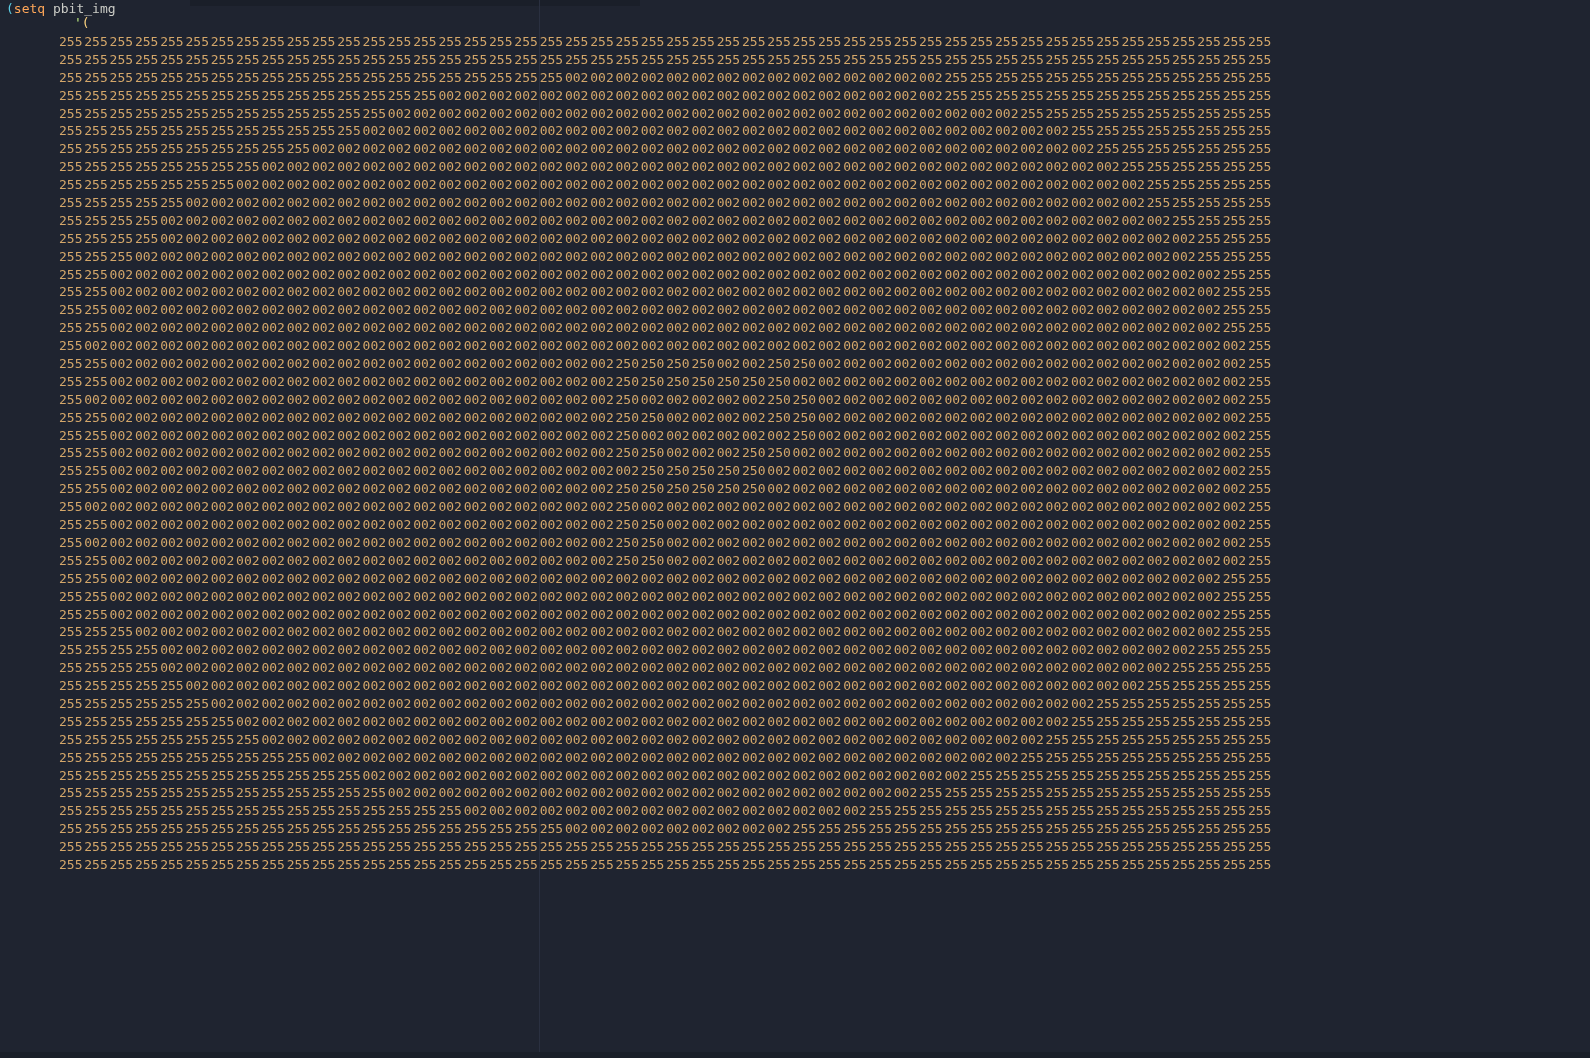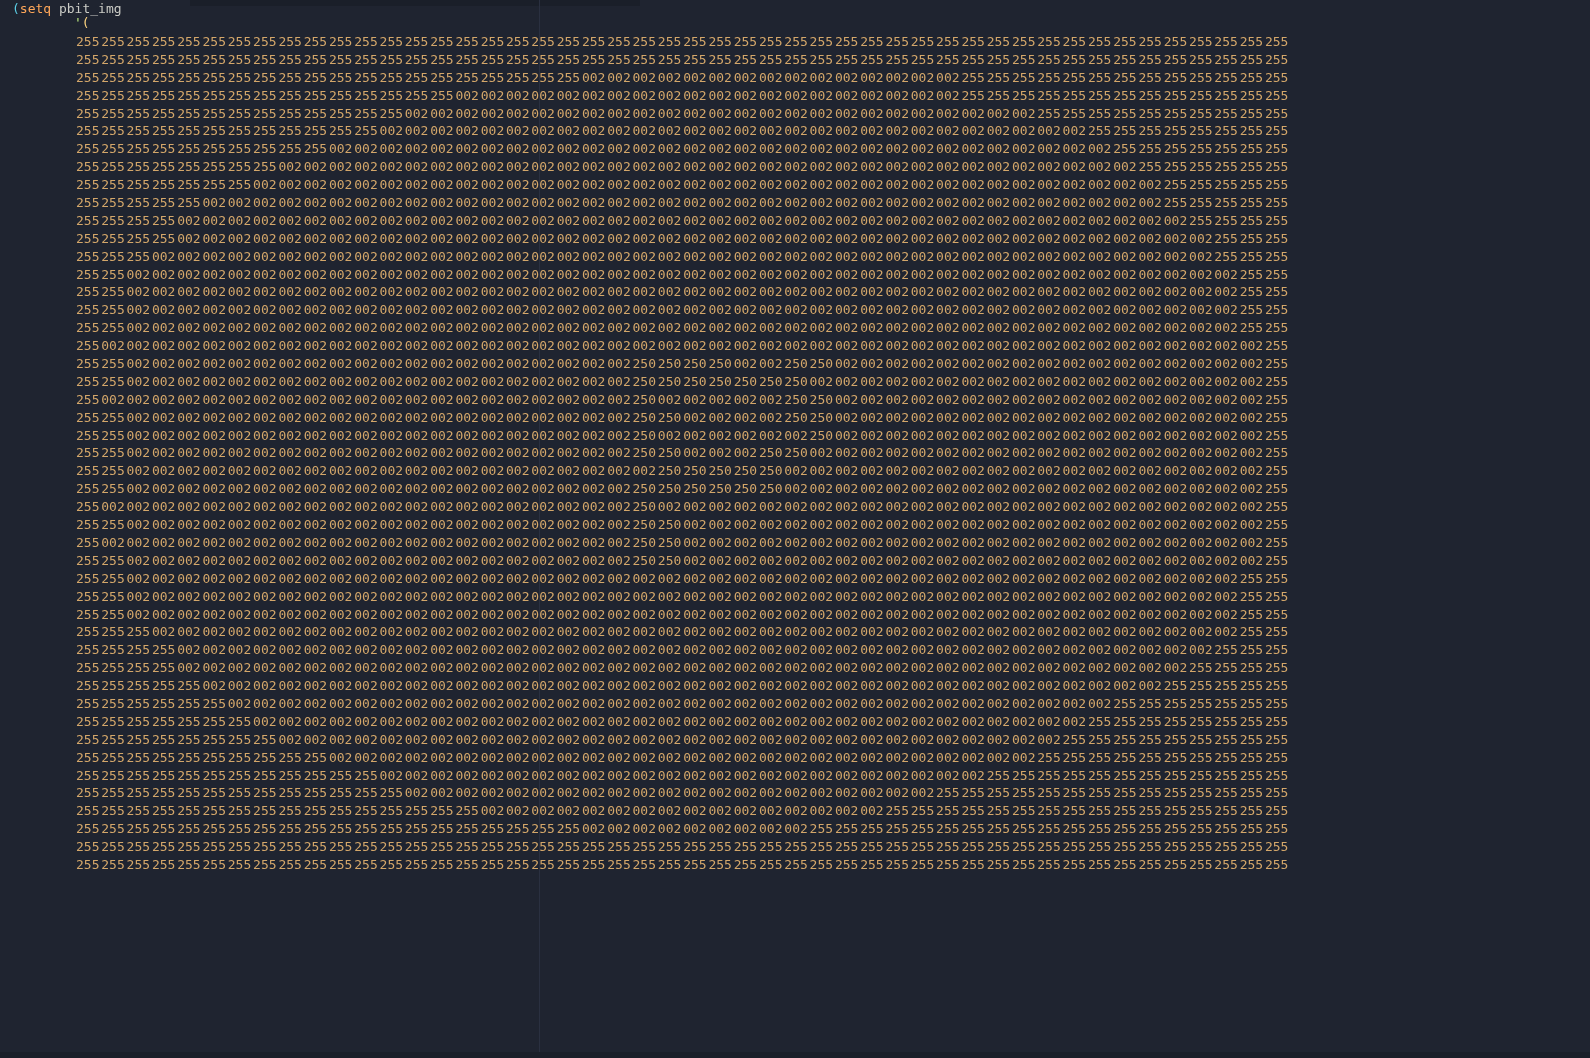--- a/index.html
+++ b/index.html
@@ -39,37 +39,37 @@
     pointer-events:none;
   }
   .bottom-bar{
     position:absolute;
     left:0;right:0;bottom:0;
     height:6px;
     background:#1a1f29;
   }
   .setq-line{
     position:absolute;
-    top:0;left:12px;
+    top:0;left:6px;
     color:#6b7685;
     font-size:13px;
   }
   .setq-line .p{color:#5ccfe6;}
   .setq-line .s{color:#ffa759;}
   .setq-line .v{color:#cbccc6;}
   .quote-line{
     position:absolute;
     top:14px;left:74px;
   }
   .quote-line .q{color:#bae67e;}
   .quote-line .p{color:#ffd580;}
   .data-block{
     position:absolute;
     top:33px;
-    left:76px;
+    left:59px;
   }
   .row{
     display:block;
     height:17.9px;
     letter-spacing:0px;
   }
   .tok{
     display:inline-block;
     width:25.3px;
     text-align:left;

